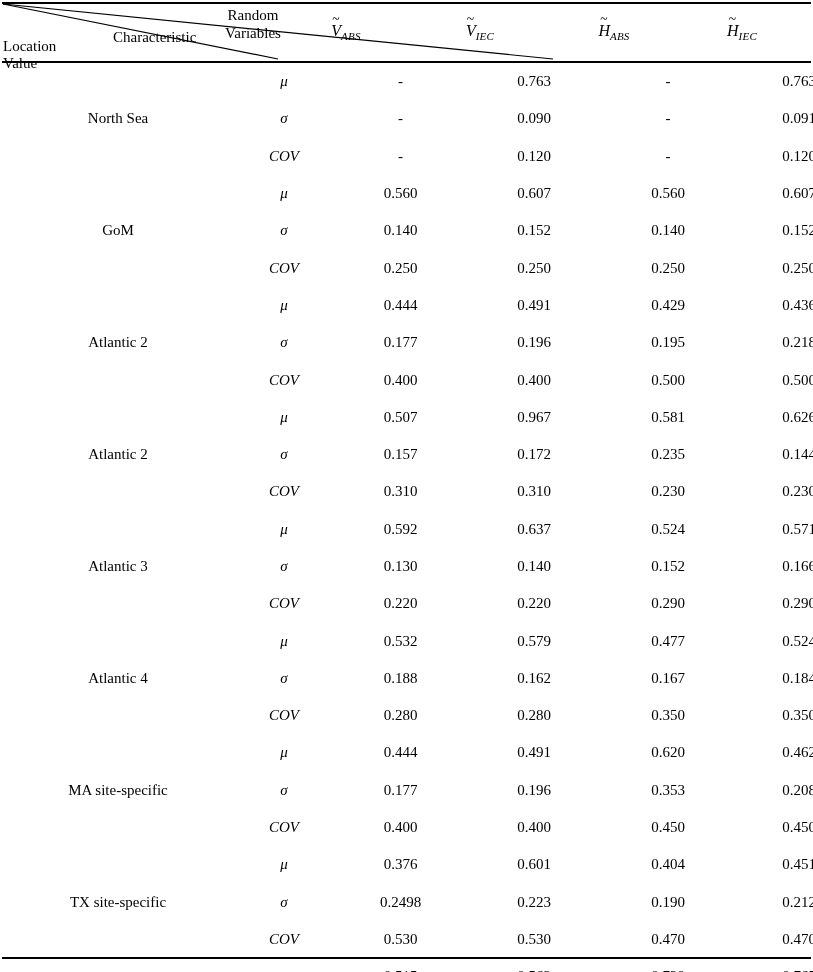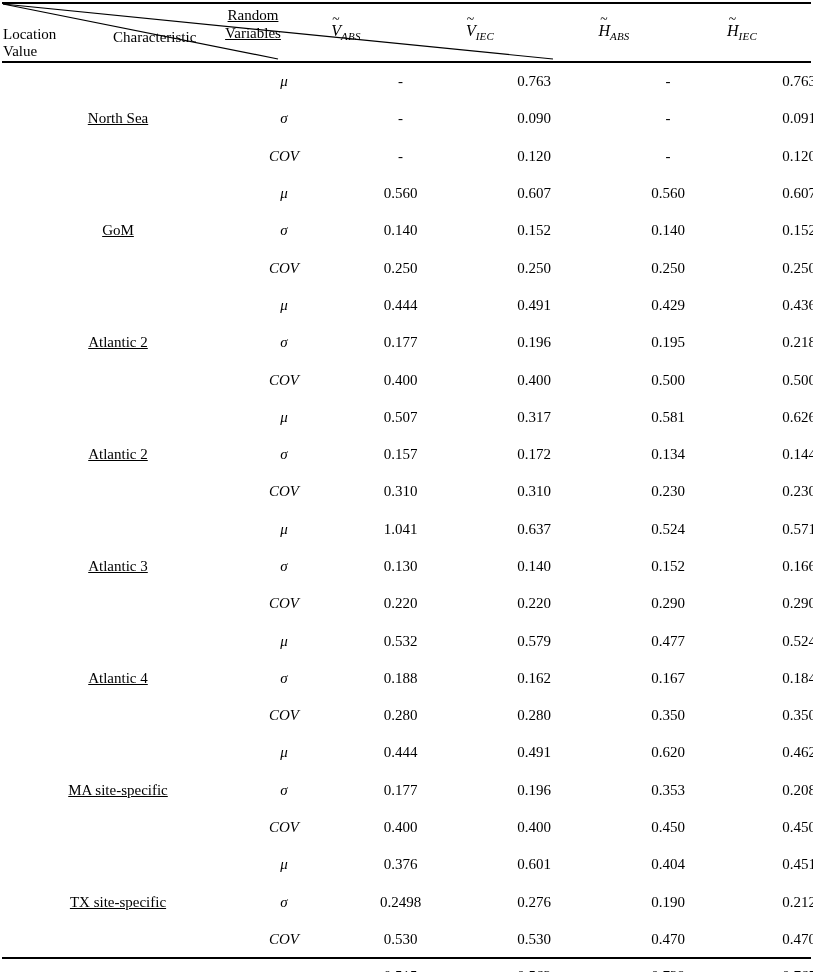--- a/index.html
+++ b/index.html
@@ -68,34 +68,33 @@
     height: 62px;
   }
   .hdr-label {
     position: absolute;
     font-size: 15px;
     line-height: 17px;
     white-space: pre;
   }
   .hdr-location {
     left: 3px;
-    top: 26px;
+    top: 38px;
   }
   .hdr-characteristic {
     left: 113px;
     top: 29px;
     text-align: right;
   }
   .hdr-randomvars {
     left: 218px;
     top: 6px;
     text-align: center;
     width: 70px;
     line-height: 18px;
-    text-decoration: underline;
   }
   .colhead {
     position: absolute;
     top: 22px;
     text-align: center;
     font-size: 16px;
     font-style: italic;
   }
   .colhead .sub {
     font-size: 11px;
@@ -126,21 +125,20 @@
     padding: 0;
     height: 37.3px;
     font-size: 15px;
     vertical-align: middle;
   }
   td.loc {
     width: 232px;
     text-align: center;
     padding-right: 22px;
     box-sizing: border-box;
-    text-decoration: underline;
   }
   td.charac {
     width: 100px;
     text-align: center;
     font-style: italic;
     font-size: 16px;
   }
   td.num {
     width: 119px;
     text-align: center;
@@ -249,44 +247,44 @@
             <td class="charac">COV</td>
             <td class="num c1">0.400</td>
             <td class="num c2">0.400</td>
             <td class="num c3">0.500</td>
             <td class="num c4">0.500</td>
           </tr>
           <tr>
             <td class="loc"></td>
             <td class="charac">μ</td>
             <td class="num c1">0.507</td>
-            <td class="num c2">0.317</td>
+            <td class="num c2">0.967</td>
             <td class="num c3">0.581</td>
             <td class="num c4">0.626</td>
           </tr>
           <tr>
             <td class="loc">Atlantic 2</td>
             <td class="charac">σ</td>
             <td class="num c1">0.157</td>
             <td class="num c2">0.172</td>
-            <td class="num c3">0.134</td>
+            <td class="num c3">0.235</td>
             <td class="num c4">0.144</td>
           </tr>
           <tr>
             <td class="loc"></td>
             <td class="charac">COV</td>
             <td class="num c1">0.310</td>
             <td class="num c2">0.310</td>
             <td class="num c3">0.230</td>
             <td class="num c4">0.230</td>
           </tr>
           <tr>
             <td class="loc"></td>
             <td class="charac">μ</td>
-            <td class="num c1">1.041</td>
+            <td class="num c1">0.592</td>
             <td class="num c2">0.637</td>
             <td class="num c3">0.524</td>
             <td class="num c4">0.571</td>
           </tr>
           <tr>
             <td class="loc">Atlantic 3</td>
             <td class="charac">σ</td>
             <td class="num c1">0.130</td>
             <td class="num c2">0.140</td>
             <td class="num c3">0.152</td>
@@ -353,21 +351,21 @@
             <td class="charac">μ</td>
             <td class="num c1">0.376</td>
             <td class="num c2">0.601</td>
             <td class="num c3">0.404</td>
             <td class="num c4">0.451</td>
           </tr>
           <tr>
             <td class="loc">TX site-specific</td>
             <td class="charac">σ</td>
             <td class="num c1">0.2498</td>
-            <td class="num c2">0.276</td>
+            <td class="num c2">0.223</td>
             <td class="num c3">0.190</td>
             <td class="num c4">0.212</td>
           </tr>
           <tr>
             <td class="loc"></td>
             <td class="charac">COV</td>
             <td class="num c1">0.530</td>
             <td class="num c2">0.530</td>
             <td class="num c3">0.470</td>
             <td class="num c4">0.470</td>

